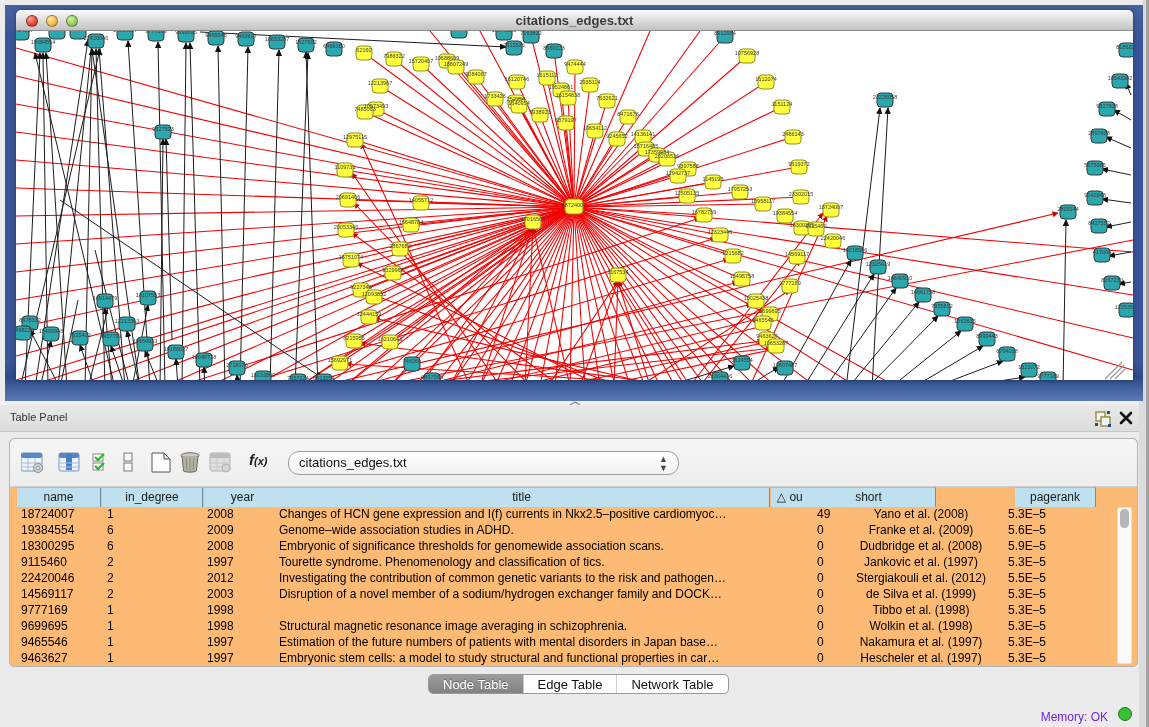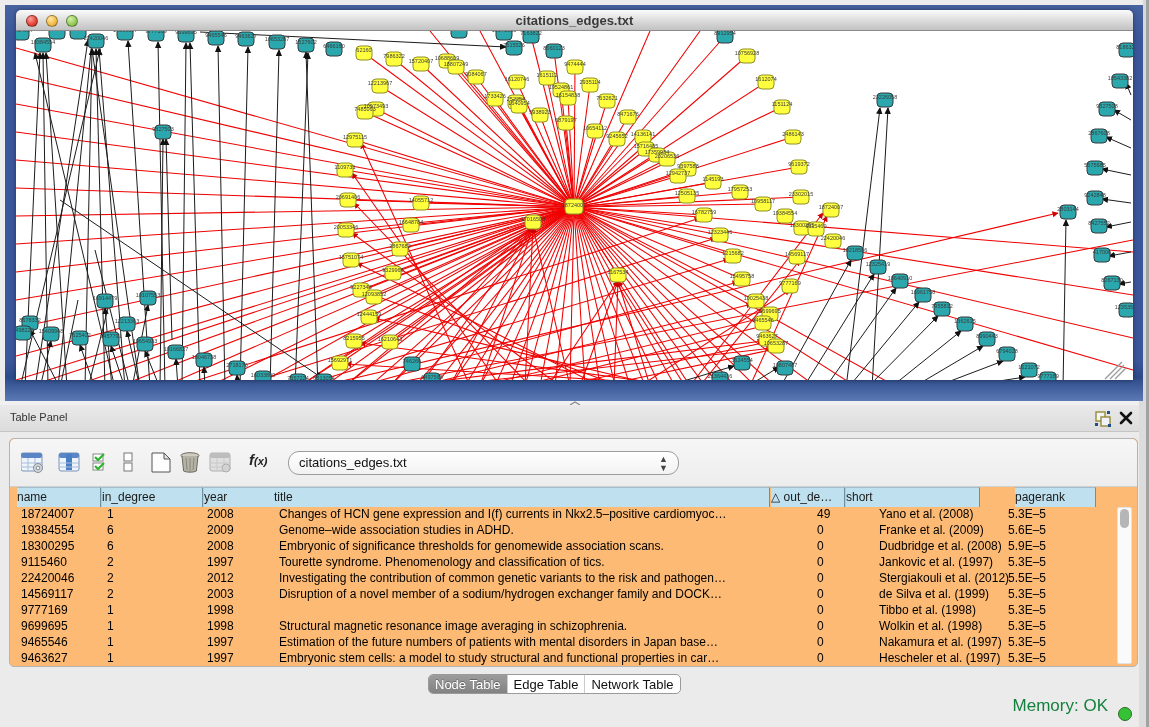--- a/index.html
+++ b/index.html
@@ -19,35 +19,35 @@
 
 #tp-head{position:absolute;left:0;top:405px;width:1144px;height:27px;background:linear-gradient(180deg,#e9e9e9,#dcdcdc);border-bottom:1px solid #c6c6c6}
 #tp-head .lbl{position:absolute;left:10px;top:6px;font-size:11px;color:#333}
 #tp-body{position:absolute;left:0;top:432px;width:1144px;height:295px;background:#ebebeb}
 #container{position:absolute;left:9px;top:6px;width:1129px;height:229px;background:#fdba74;border:1px solid #b4b4b4;border-radius:5px}
 #toolbar{position:absolute;left:0;top:0;width:100%;height:48px;background:linear-gradient(180deg,#f6f6f6,#ededed);border-bottom:1px solid #d0d0d0;border-radius:5px 5px 0 0}
 .dd{position:absolute;left:278px;top:12px;width:391px;height:24px;background:linear-gradient(180deg,#ffffff,#f2f2f2);border:1px solid #9d9d9d;border-radius:11px;font-size:13px;color:#111;line-height:22px;padding-left:10px}
 .dd .arr{position:absolute;right:10px;top:3px;font-size:9px;color:#444;line-height:9px}
 
 #thead{position:absolute;left:7px;top:48px;height:20px;font-size:12px;color:#1a1a1a}
-.th{position:absolute;top:0;height:20px;background:#bfe1ef;border-right:1px solid #6f8f9f;border-top:1px solid #9fbfcf;line-height:19px}
+.th{position:absolute;top:0;height:20px;background:#bfe1ef;border-right:1px solid #6f8f9f;border-top:1px solid #9fbfcf;text-align:center;line-height:19px}
 #tbody{position:absolute;left:7px;top:68px;width:1090px;height:160px;font-size:12px;color:#000}
 .tr{position:relative;height:16px;line-height:15px;white-space:nowrap}
 .c{position:absolute;top:0;height:16px;overflow:hidden}
 .c1{left:4px;width:92px}.c2{left:90px;width:96px}.c3{left:190px;width:64px}
 .c4{left:262px;width:490px}.c5{left:800px;width:70px}
-.c6{left:862px;width:150px;text-align:left}.c7{left:991px;width:100px}
+.c6{left:829px;width:150px;text-align:center}.c7{left:991px;width:100px}
 #vscroll{position:absolute;right:5px;top:68px;width:15px;height:157px;background:#fafafa;border:1px solid #e2e2e2;border-radius:2px}
 #vscroll .thumb{position:absolute;left:2px;top:1px;width:9px;height:19px;background:#b6b6b6;border-radius:5px}
 
 #tabs{position:absolute;left:428px;top:242px;height:20px;border:1px solid #9a9a9a;border-radius:5px;overflow:hidden;background:#fff;font-size:13px}
-.tab{float:left;height:20px;line-height:19px;padding:0 6px;color:#111}
+.tab{float:left;height:20px;line-height:19px;padding:0 14px;color:#111}
 .tab.sel{background:linear-gradient(180deg,#9c9c9c,#7f7f7f);color:#fff;text-shadow:0 -1px 0 rgba(0,0,0,.3)}
 .tab.mid{border-left:1px solid #ccc;border-right:1px solid #ccc}
-#mem{position:absolute;right:36px;top:264px;font-size:17px;color:#15803d}
+#mem{position:absolute;right:36px;top:278px;font-size:12px;color:#6d28d9}
 #memdot{position:absolute;right:12px;top:275px;width:14px;height:14px;border-radius:50%;background:#35c335;border:1.5px solid #2a6b2a}
 </style></head>
 <body>
 <div id="stage">
   <div id="netarea">
 
     <div id="macwin">
       <div id="titlebar">
         <div class="tl" style="left:10px;background:radial-gradient(circle at 35% 30%,#f9a09a,#e8493e 55%,#b02c22)"></div>
         <div class="tl" style="left:30px;background:radial-gradient(circle at 35% 30%,#ffe6a8,#f3bf4c 55%,#cf9327)"></div>
@@ -655,21 +655,21 @@
         </svg>
         <div style="position:absolute;left:239px;top:12px;font-size:15px;font-style:italic;font-weight:bold;color:#222">f<span style="font-size:11px">(x)</span></div>
         <div class="dd">citations_edges.txt<div class="arr">▲<br>▼</div></div>
       </div>
       <div id="thead">
         <div class="th" style="left:0;width:84px">name</div>
         <div class="th" style="left:85px;width:101px">in_degree</div>
         <div class="th" style="left:187px;width:78px">year</div>
         <div class="th" style="left:257px;width:496px">title</div>
         <div class="th" style="left:754px;width:74px">△ out_de…</div>
-        <div class="th" style="left:829px;width:134px">short</div>
+        <div class="th" style="left:785px;width:134px">short</div>
         <div class="th" style="left:998px;width:81px">pagerank</div>
       </div>
       <div id="tbody">
 <div class="tr">
             <div class="c c1">18724007</div>
             <div class="c c2">1</div>
             <div class="c c3">2008</div>
             <div class="c c4">Changes of HCN gene expression and I(f) currents in Nkx2.5–positive cardiomyoc…</div>
             <div class="c c5">49</div>
             <div class="c c6">Yano et al. (2008)</div>

